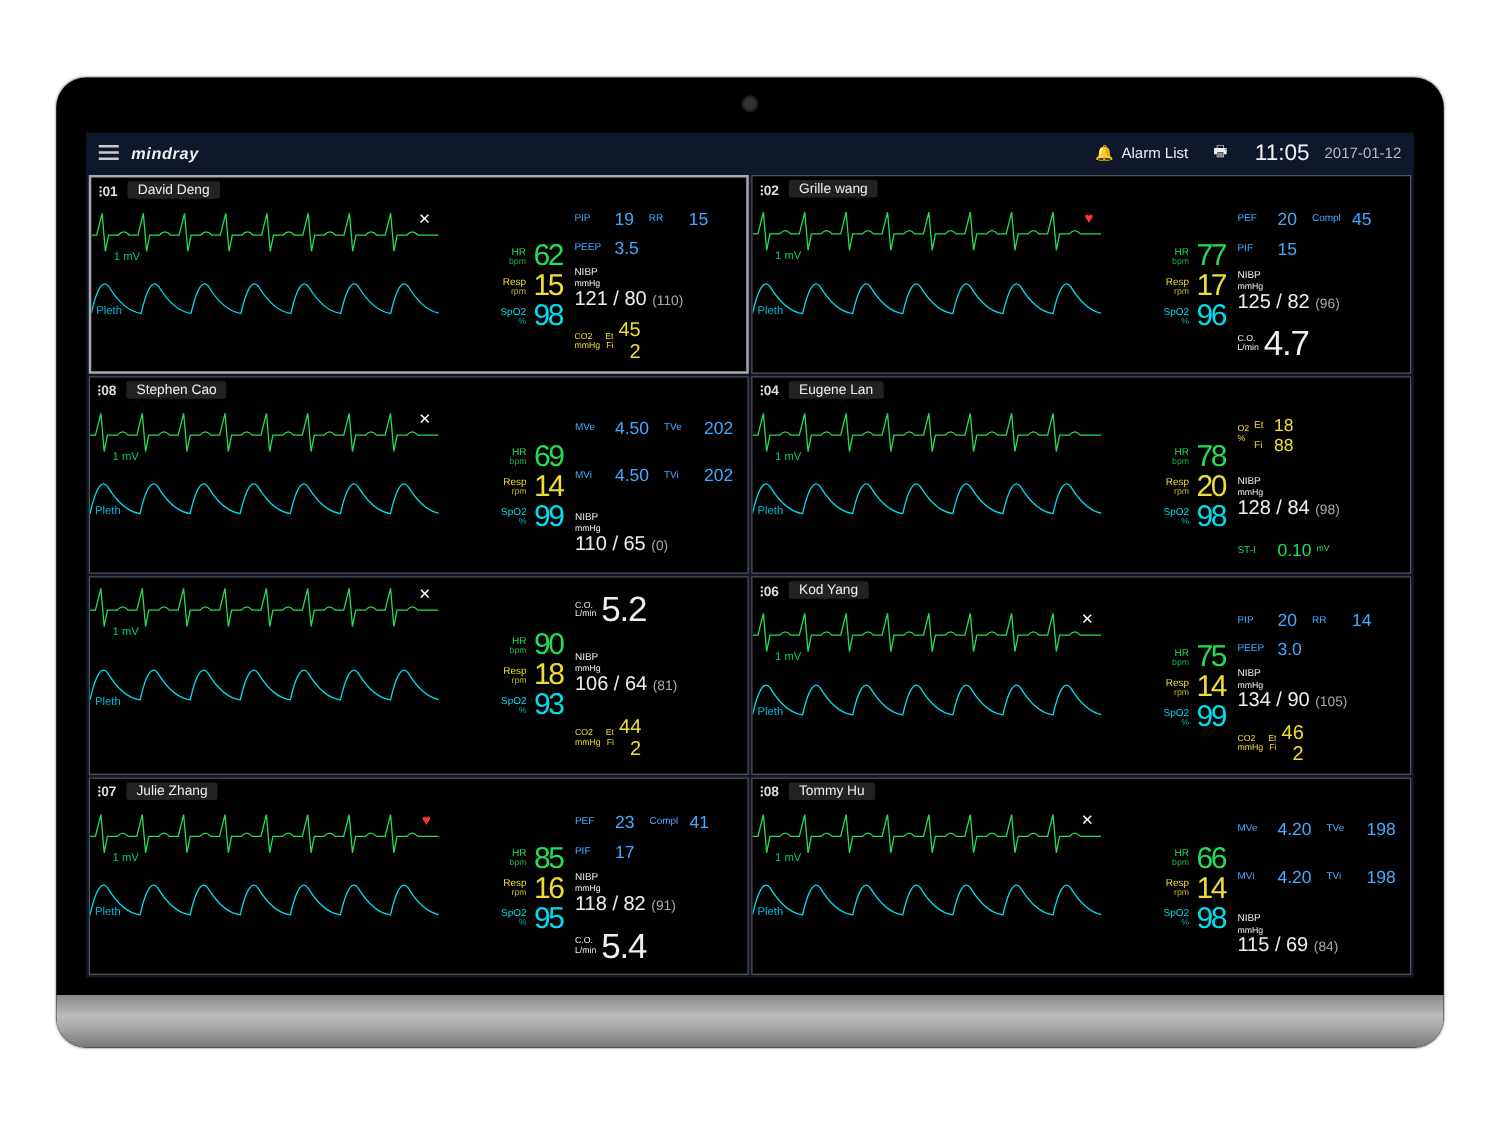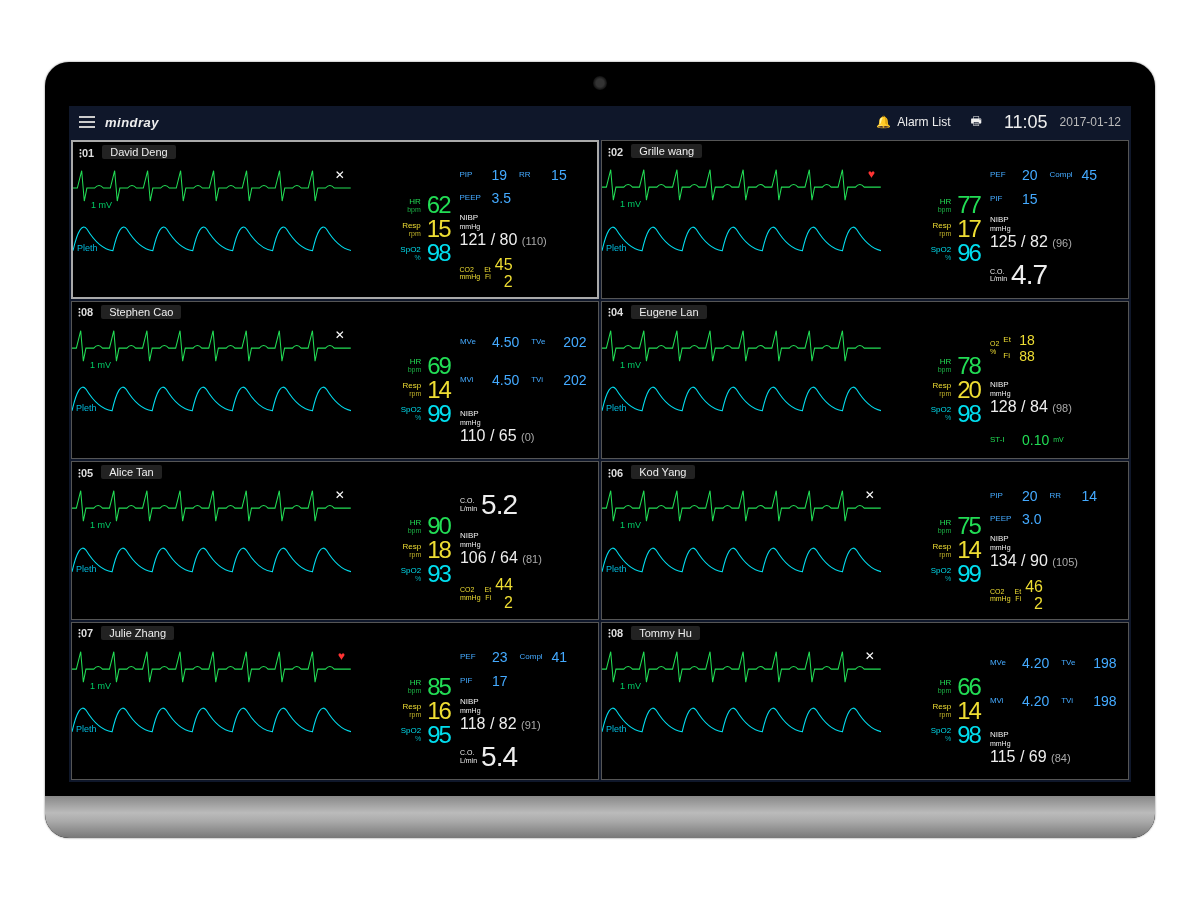--- a/index.html
+++ b/index.html
@@ -364,24 +364,20 @@
                 </div>
                 <div class="erow c-green">
                   <span class="elabel">ST-I</span>
                   <span class="eval">0.10</span>
                   <span style="font-size:7px">mV</span>
                 </div>
       </div>
     </div>
           </div>
           <div class="cell">
-    <div class="cellhdr">
-      <span class="bed">⁝05</span>
-      <span class="patient">Alice Tan</span>
-    </div>
     <div class="body">
       <div class="waves">
         <span class="alarm-x">✕</span>
 
         <div class="ecg">
                   <svg viewBox="0 0 320 60" preserveAspectRatio="none">
                     <path d="M0 30 L5 30 L10 10 L13 45 L16 30 L25 30 Q30 24 35 30 L43 30 L48 10 L51 45 L54 30 L63 30 Q68 24 73 30 L81 30 L86 10 L89 45 L92 30 L101 30 Q106 24 111 30 L119 30 L124 10 L127 45 L130 30 L139 30 Q144 24 149 30 L157 30 L162 10 L165 45 L168 30 L177 30 Q182 24 187 30 L195 30 L200 10 L203 45 L206 30 L215 30 Q220 24 225 30 L233 30 L238 10 L241 45 L244 30 L253 30 Q258 24 263 30 L271 30 L276 10 L279 45 L282 30 L291 30 Q296 24 301 30 L320 30" stroke="#2d5" stroke-width="1.2" fill="none"></path>
                   </svg>
                 </div>
         <span class="lbl mv">1 mV</span>

